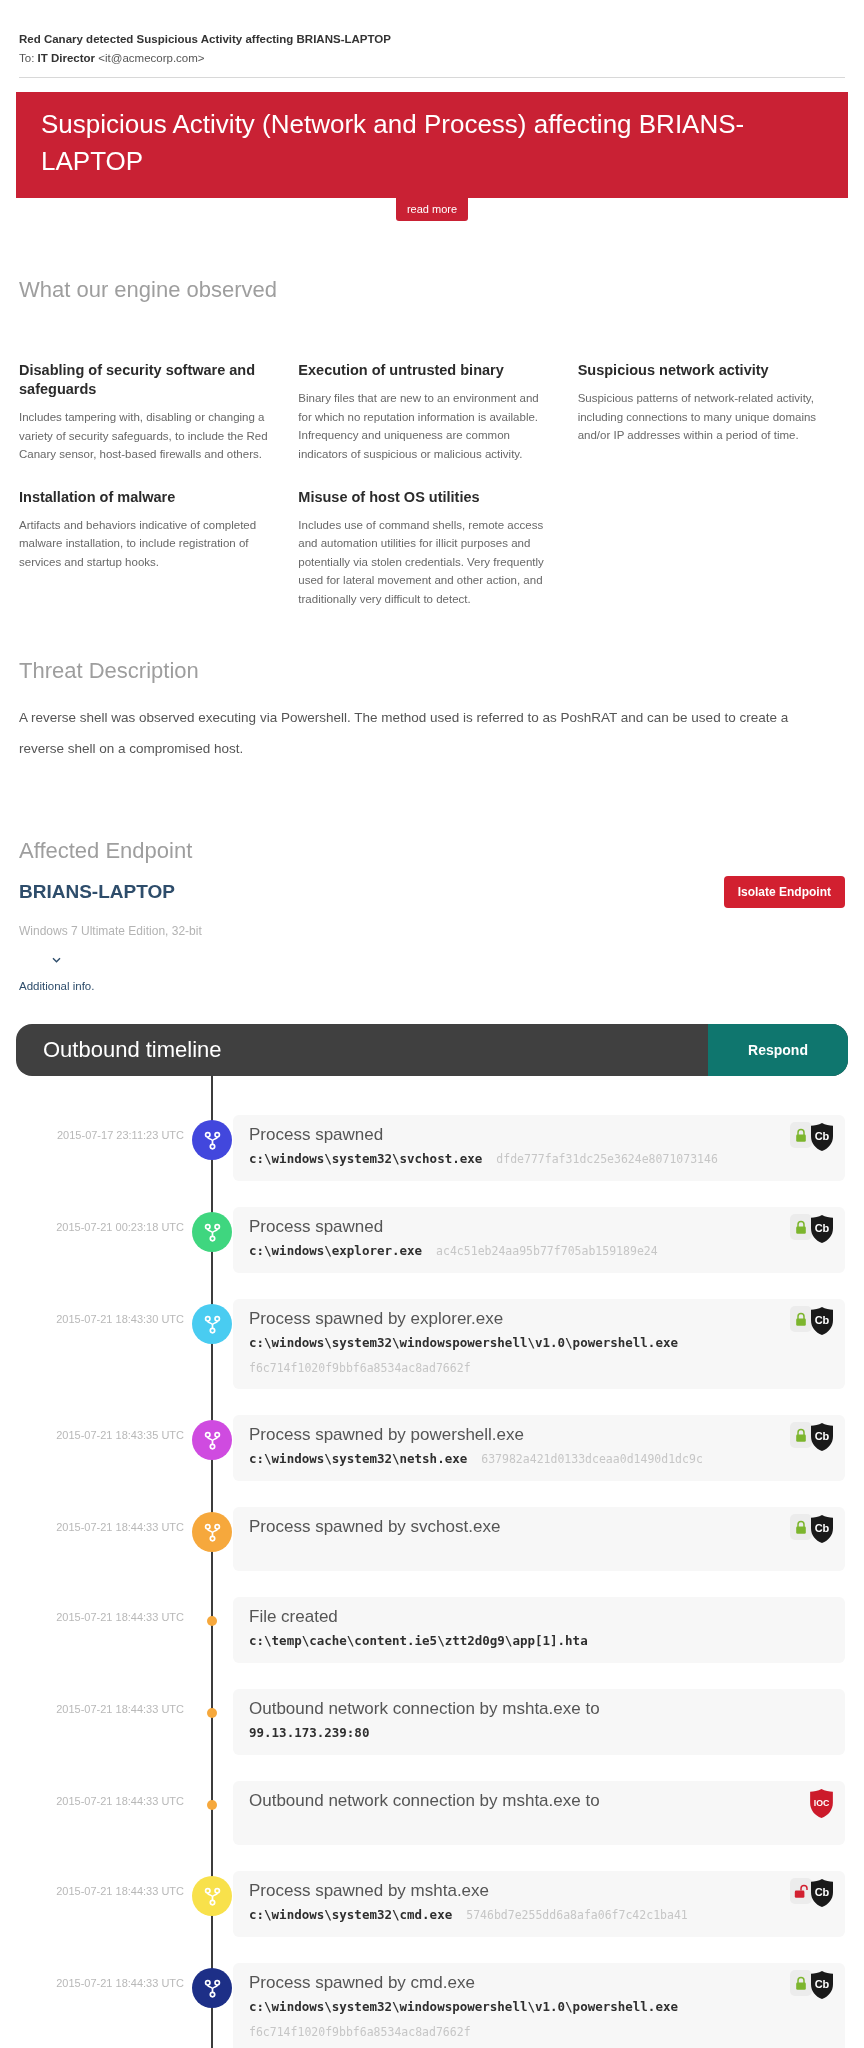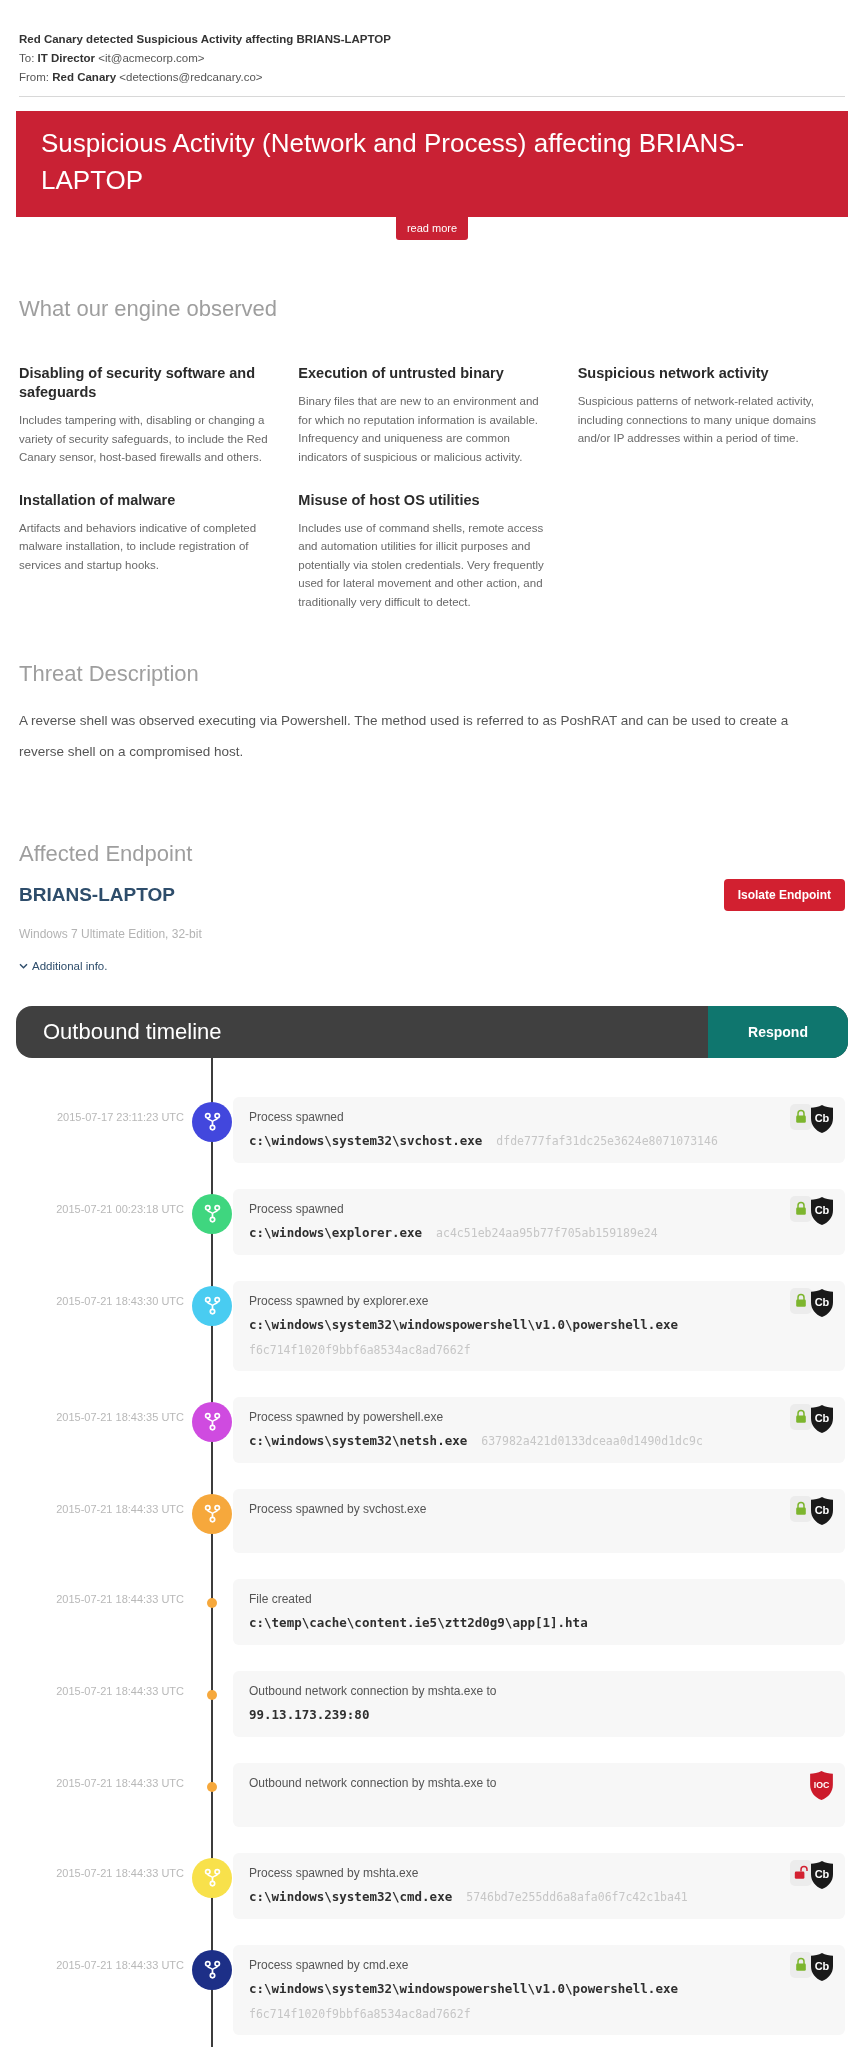--- a/index.html
+++ b/index.html
@@ -28,38 +28,38 @@
     font-family: "Liberation Sans", sans-serif;
   }
 
   h2.section { font-size: 22px; font-weight: 300; color: #9e9e9e; line-height: 30px; }
   .h-observed { margin-top: 54px; }
   .h-threat   { margin-top: 48px; }
   .h-endpoint { margin-top: 72px; }
 
   
   .cards {
-    margin-top: 40px; display: grid; grid-template-columns: repeat(3, 1fr);
+    margin-top: 56px; display: grid; grid-template-columns: repeat(3, 1fr);
     column-gap: 36px; row-gap: 18px; width: 814px; gap: 24px;
   }
   .card-title { font-size: 14.5px; font-weight: bold; color: #2b2b2b; line-height: 19px; margin-bottom: 9px; }
   .card-body  { font-size: 11.5px; color: #686868; line-height: 18.5px; }
 
   .threat-para { margin-top: 16px; font-size: 13.5px; color: #555; line-height: 31px; width: 800px; }
 
   
   .endpoint-row { margin-top: 10px; display: flex; align-items: center; justify-content: space-between; }
   .endpoint-name { font-size: 19px; font-weight: bold; color: #2e4d6b; }
   .isolate-btn {
     background: #d22030; color: #fff; font-size: 12px; font-weight: bold;
     padding: 9px 14px; border: none; border-radius: 4px; cursor: pointer;
     font-family: "Liberation Sans", sans-serif;
   }
   .endpoint-os { margin-top: 16px; font-size: 12px; color: #b3b3b3; }
-  .add-info { margin-top: 19px; font-size: 11.5px; color: #2e4d6b; cursor: pointer; display: inline-flex; align-items: center; gap: 4px; }
+  .add-info { margin-top: 19px; font-size: 11.5px; color: #2e4d6b; cursor: pointer; display: inline-flex; align-items: center; gap: 16px; flex-direction: column; }
 
   
   .tl-bar {
     margin: 32px -3px 0; height: 52px; background: #404040; border-radius: 16px;
     display: flex; align-items: center; justify-content: space-between; overflow: hidden;
   }
   .tl-bar-title { color: #fff; font-size: 22px; font-weight: 300; padding-left: 27px; }
   .respond-btn {
     height: 100%; width: 140px; background: #0f766e; color: #fff; font-size: 14px;
     font-weight: bold; border: none; cursor: pointer; font-family: "Liberation Sans", sans-serif;
@@ -77,21 +77,21 @@
   .marker { position: absolute; z-index: 2; }
   .marker.circle {
     left: 173px; top: 5px; width: 40px; height: 40px; border-radius: 50%;
     display: flex; align-items: center; justify-content: center;
   }
   .marker.dot { left: 188px; top: 19px; width: 10px; height: 10px; border-radius: 50%; }
   .entry-card {
     margin-left: 214px; background: #f7f7f7; border-radius: 6px;
     padding: 12px 16px; position: relative; min-height: 64px;
   }
-  .entry-title { font-size: 12px; color: #555; line-height: 16px; }
+  .entry-title { font-size: 17px; color: #555; line-height: 16px; }
   .entry-pathline { margin-top: 5px; line-height: 20px; }
   .entry-path {
     font-family: "DejaVu Sans Mono", monospace; font-weight: bold;
     font-size: 12.5px; color: #2f2f2f;
   }
   .entry-hash {
     font-family: "DejaVu Sans Mono", monospace; font-size: 11.5px; color: #c6c6c6;
     margin-left: 14px;
   }
   .entry-hash.own-line { display: block; margin-left: 0; margin-top: 6px; line-height: 18px; }
@@ -107,25 +107,20 @@
 
 <div class="page">
 
   <div class="email-header">
     <div class="email-subject">Red Canary detected Suspicious Activity affecting BRIANS-LAPTOP</div>
     <div>
       <span>To:</span>
       <span class="email-name">IT Director</span>
       <span>&lt;it@acmecorp.com&gt;</span>
     </div>
-    <div>
-      <span>From:</span>
-      <span class="email-name">Red Canary</span>
-      <span>&lt;detections@redcanary.co&gt;</span>
-    </div>
   </div>
   <hr class="sep">
 
   <div class="banner">
     <div>Suspicious Activity (Network and Process) affecting BRIANS-LAPTOP</div>
   </div>
   <div class="read-more-row">
     <button class="read-more-btn">read more</button>
   </div>
 

